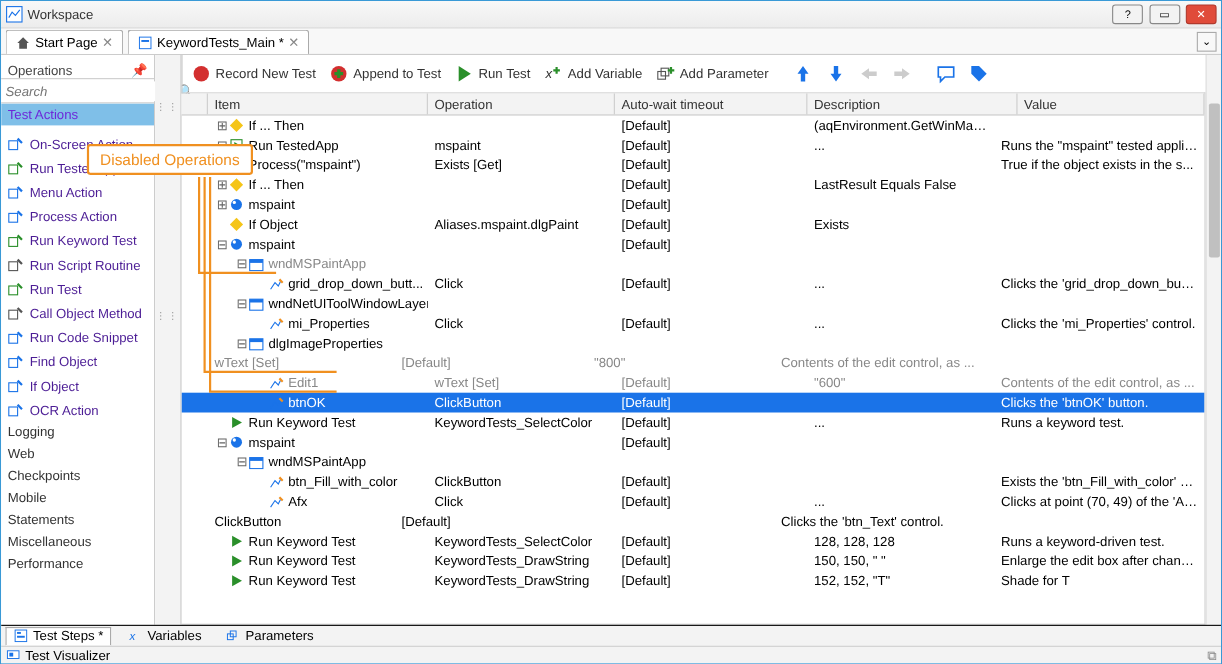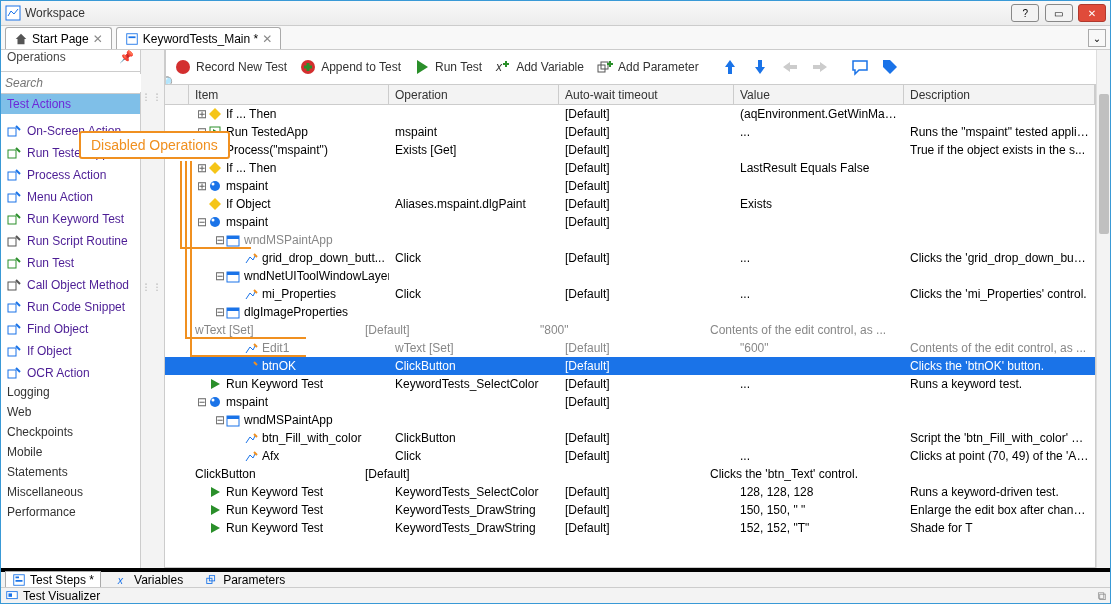--- a/index.html
+++ b/index.html
@@ -7,21 +7,21 @@
 .titlebar { height:25px; background:linear-gradient(#f8f8f8,#ececec); border-bottom:1px solid #ccc; display:flex; align-items:center; padding:0 4px; }
 .titlebar .icon { width:16px; height:16px; margin-right:4px; }
 .titlebar .title { flex:1; color:#333; }
 .win-btns span { display:inline-flex; width:28px; height:18px; border:1px solid #888; border-radius:3px; margin-left:2px; align-items:center; justify-content:center; font-size:10px; background:#f3f3f3; }
 .win-btns .close { background:#e04b3a; color:#fff; border-color:#b0392d; }
 .tabs-top { height:24px; background:#f8f8f8; border-bottom:1px solid #ccc; display:flex; align-items:flex-end; padding:0 4px; gap:4px; position:relative; }
 .tab-top { display:flex; align-items:center; height:22px; padding:0 8px; border:1px solid #aaa; border-bottom:none; background:#fff; border-radius:3px 3px 0 0; gap:4px; }
 .tab-top .x { color:#888; cursor:pointer; }
 .tabs-top .chev { position:absolute; right:4px; top:3px; width:18px; height:18px; border:1px solid #aaa; display:flex; align-items:center; justify-content:center; font-size:10px; }
 .op-panel { position:absolute; left:0; top:49px; bottom:35px; width:140px; border-right:1px solid #ccc; background:#fff; display:flex; flex-direction:column; }
-.op-head { height:22px; border-bottom:1px solid #ccc; display:flex; align-items:flex-start; padding:0 6px; }
+.op-head { height:22px; border-bottom:1px solid #ccc; display:flex; align-items:flex-end; padding:0 6px; }
 .op-head .t { flex:1; color:#444; }
 .op-head .pin { color:#777; }
 .op-search { height:22px; border-bottom:1px solid #ccc; display:flex; align-items:center; padding:0 4px; }
 .op-search input { flex:1; border:none; font-style:italic; color:#888; height:18px; outline:none; }
 .op-search .mag { color:#1a73e8; }
 .op-cats { flex:1; overflow:hidden; }
 .op-cat { height:20px; display:flex; align-items:center; padding:0 6px; color:#333; }
 .op-cat.active { background:#7fbfe8; color:#6d28d9; }
 .op-items { padding:2px 0; }
 .op-item { height:22px; display:flex; align-items:flex-end; padding:0 6px; gap:6px; color:#4c1d95; }
@@ -41,21 +41,21 @@
 .cell { padding:0 6px; overflow:hidden; white-space:nowrap; text-overflow:ellipsis; }
 .w-item { width:200px; display:flex; align-items:center; }
 .w-op { width:170px; }
 .w-aw { width:175px; }
 .w-val { width:170px; }
 .w-desc { flex:1; }
 .tree-ico { width:14px; height:14px; margin-right:4px; display:inline-block; flex-shrink:0; }
 .tp { display:inline-block; width:9px; text-align:center; color:#666; margin-right:2px; flex-shrink:0; }
 .vscroll { position:absolute; right:0; top:49px; bottom:35px; width:14px; background:#f3f3f3; border-left:1px solid #ddd; }
 .vscroll .thumb { position:absolute; top:44px; left:2px; width:10px; height:140px; background:#c0c0c0; border-radius:2px; }
-.bottom-tabs { position:absolute; left:0; bottom:16px; right:0; height:19px; background:#f3f3f3; border-top:4px solid #000000; display:flex; align-items:center; padding:0 4px; gap:8px; }
+.bottom-tabs { position:absolute; left:0; bottom:16px; right:0; height:19px; background:#f3f3f3; border-top:1px solid #000000; display:flex; align-items:center; padding:0 4px; gap:8px; }
 .btab { display:flex; align-items:center; gap:4px; padding:0 6px; border:1px solid transparent; height:17px; }
 .btab.active { background:#fff; border:1px solid #aaa; border-bottom-color:#fff; }
 .footer { position:absolute; left:0; bottom:0; right:0; height:16px; background:#f3f3f3; border-top:1px solid #ccc; display:flex; align-items:center; padding:0 4px; gap:4px; }
 .footer .gr { position:absolute; right:4px; color:#888; }
 .callout { position:absolute; left:78px; top:130px; border:2px solid #f09020; background:#fff; padding:4px 10px; color:#f09020; font-size:14px; border-radius:3px; z-index:50; }
 .callout-lines { position:absolute; z-index:49; pointer-events:none; }
 .dim { color:#888; }
 </style>
 </head>
 <body>
@@ -116,28 +116,28 @@
             <rect x="1" y="4" width="8" height="8" fill="#fff" stroke="#2a8f2a"></rect>
             <path d="M9 2 L13 6" stroke="#2a8f2a" stroke-width="2"></path>
           </svg>
           <span>Run TestedApp</span>
         </div>
         <div class="op-item">
           <svg class="dot" viewBox="0 0 14 14">
             <rect x="1" y="4" width="8" height="8" fill="#fff" stroke="#1a73e8"></rect>
             <path d="M9 2 L13 6" stroke="#1a73e8" stroke-width="2"></path>
           </svg>
-          <span>Process Action</span>
+          <span>Menu Action</span>
         </div>
         <div class="op-item">
           <svg class="dot" viewBox="0 0 14 14">
             <rect x="1" y="4" width="8" height="8" fill="#fff" stroke="#1a73e8"></rect>
             <path d="M9 2 L13 6" stroke="#1a73e8" stroke-width="2"></path>
           </svg>
-          <span>Menu Action</span>
+          <span>Process Action</span>
         </div>
         <div class="op-item">
           <svg class="dot" viewBox="0 0 14 14">
             <rect x="1" y="4" width="8" height="8" fill="#fff" stroke="#2a8f2a"></rect>
             <path d="M9 2 L13 6" stroke="#2a8f2a" stroke-width="2"></path>
           </svg>
           <span>Run Keyword Test</span>
         </div>
         <div class="op-item">
           <svg class="dot" viewBox="0 0 14 14">
@@ -272,22 +272,22 @@
       </svg>
     </div>
 </div>
 
 <div class="grid-area">
   <div class="cols">
     <div class="col" style="width:24px"></div>
     <div class="col w-item">Item</div>
     <div class="col w-op">Operation</div>
     <div class="col w-aw">Auto-wait timeout</div>
+    <div class="col w-desc">Description</div>
     <div class="col w-val">Value</div>
-    <div class="col w-desc">Description</div>
   </div>
   <div class="rows" id="rows">
       <div class="row">
         <div class="cell" style="width:24px;padding:0"></div>
         <div class="cell w-item" style="padding-left:8px">
           <span class="tp">⊞</span>
           <svg class="tree-ico" viewBox="0 0 14 14">
             <path d="M7 1 L13 7 L7 13 L1 7 Z" fill="#f5c518"></path>
           </svg>
           <span>If ... Then</span>
@@ -547,21 +547,21 @@
           <span class="tp"></span>
           <svg class="tree-ico" viewBox="0 0 14 14">
             <path d="M2 12 L6 6 L9 9 L11 5" stroke="#1a73e8" fill="none"></path>
             <path d="M10 3 L13 6" stroke="#f09020" stroke-width="2"></path>
           </svg>
           <span>btn_Fill_with_color</span>
         </div>
         <div class="cell w-op">ClickButton</div>
         <div class="cell w-aw">[Default]</div>
         <div class="cell w-val"></div>
-        <div class="cell w-desc">Script the 'btn_Fill_with_color' co...</div>
+        <div class="cell w-desc">Exists the 'btn_Fill_with_color' co...</div>
       </div>
       <div class="row">
         <div class="cell" style="width:24px;padding:0"></div>
         <div class="cell w-item" style="padding-left:44px">
           <span class="tp"></span>
           <svg class="tree-ico" viewBox="0 0 14 14">
             <path d="M2 12 L6 6 L9 9 L11 5" stroke="#1a73e8" fill="none"></path>
             <path d="M10 3 L13 6" stroke="#f09020" stroke-width="2"></path>
           </svg>
           <span>Afx</span>

